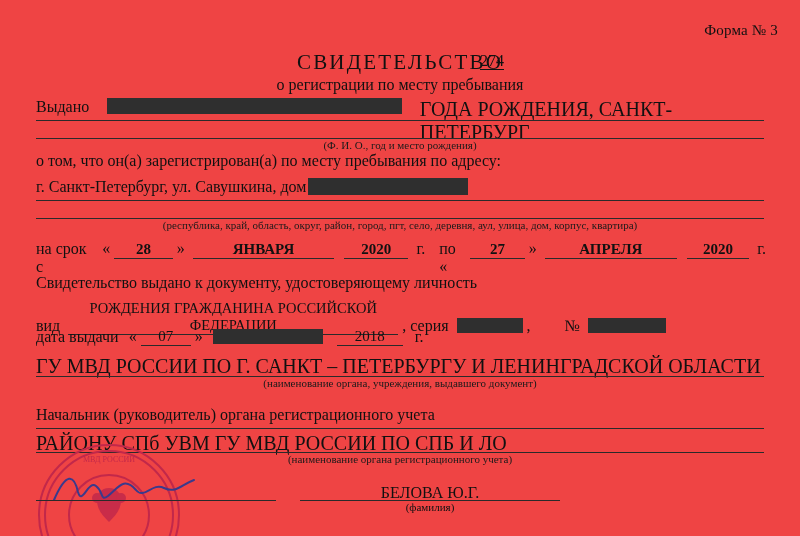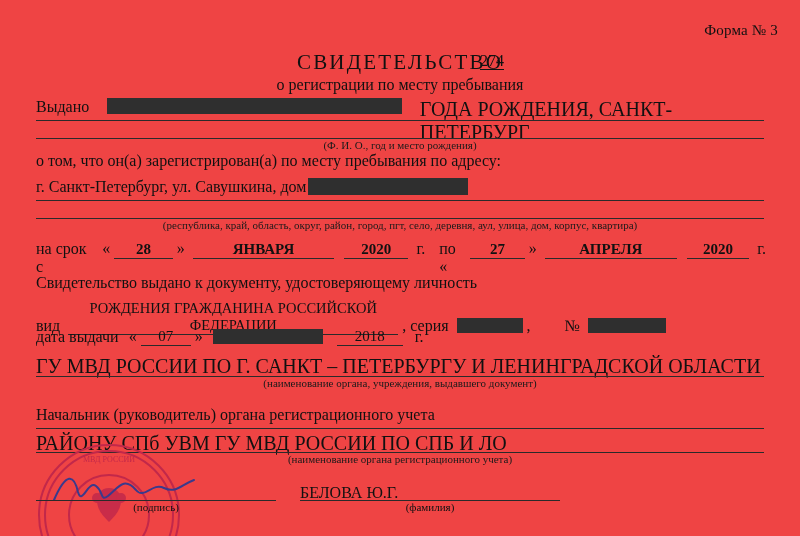--- a/index.html
+++ b/index.html
@@ -192,19 +192,18 @@
     </g>
     <text x="75" y="22" font-family="Liberation Serif, serif" font-size="8" fill="#c2284a" text-anchor="middle">МВД РОССИИ</text>
     <text x="75" y="140" font-family="Liberation Serif, serif" font-size="9" fill="#c2284a" text-anchor="middle">780-029-</text>
   </svg>
 
   <svg class="abs sig" viewBox="0 0 150 44">
     <path d="M6 34 C18 6, 26 8, 30 26 C34 40, 40 14, 48 20 C56 26, 52 36, 60 30 C70 22, 76 10, 88 24 C96 34, 104 16, 116 22 C128 28, 134 18, 146 14" fill="none" stroke="#3a3a8c" stroke-width="2" stroke-linecap="round"></path>
   </svg>
 
   <div class="abs line" style="left:36px; top:500px; width:240px;"></div>
-  <div class="abs center-small" style="left:36px; top:501px; width:240px;">(подпись)</div>
-
-  <div class="abs" style="left:300px; top:484px; width:260px; font-size:16px;">БЕЛОВА Ю.Г.</div>
+
+  <div class="abs" style="left:300px; top:484px; width:260px; text-align:center; font-size:16px;">БЕЛОВА Ю.Г.</div>
   <div class="abs line" style="left:300px; top:500px; width:260px;"></div>
   <div class="abs center-small" style="left:300px; top:501px; width:260px;">(фамилия)</div>
 
 </div>
 
 </body></html>

